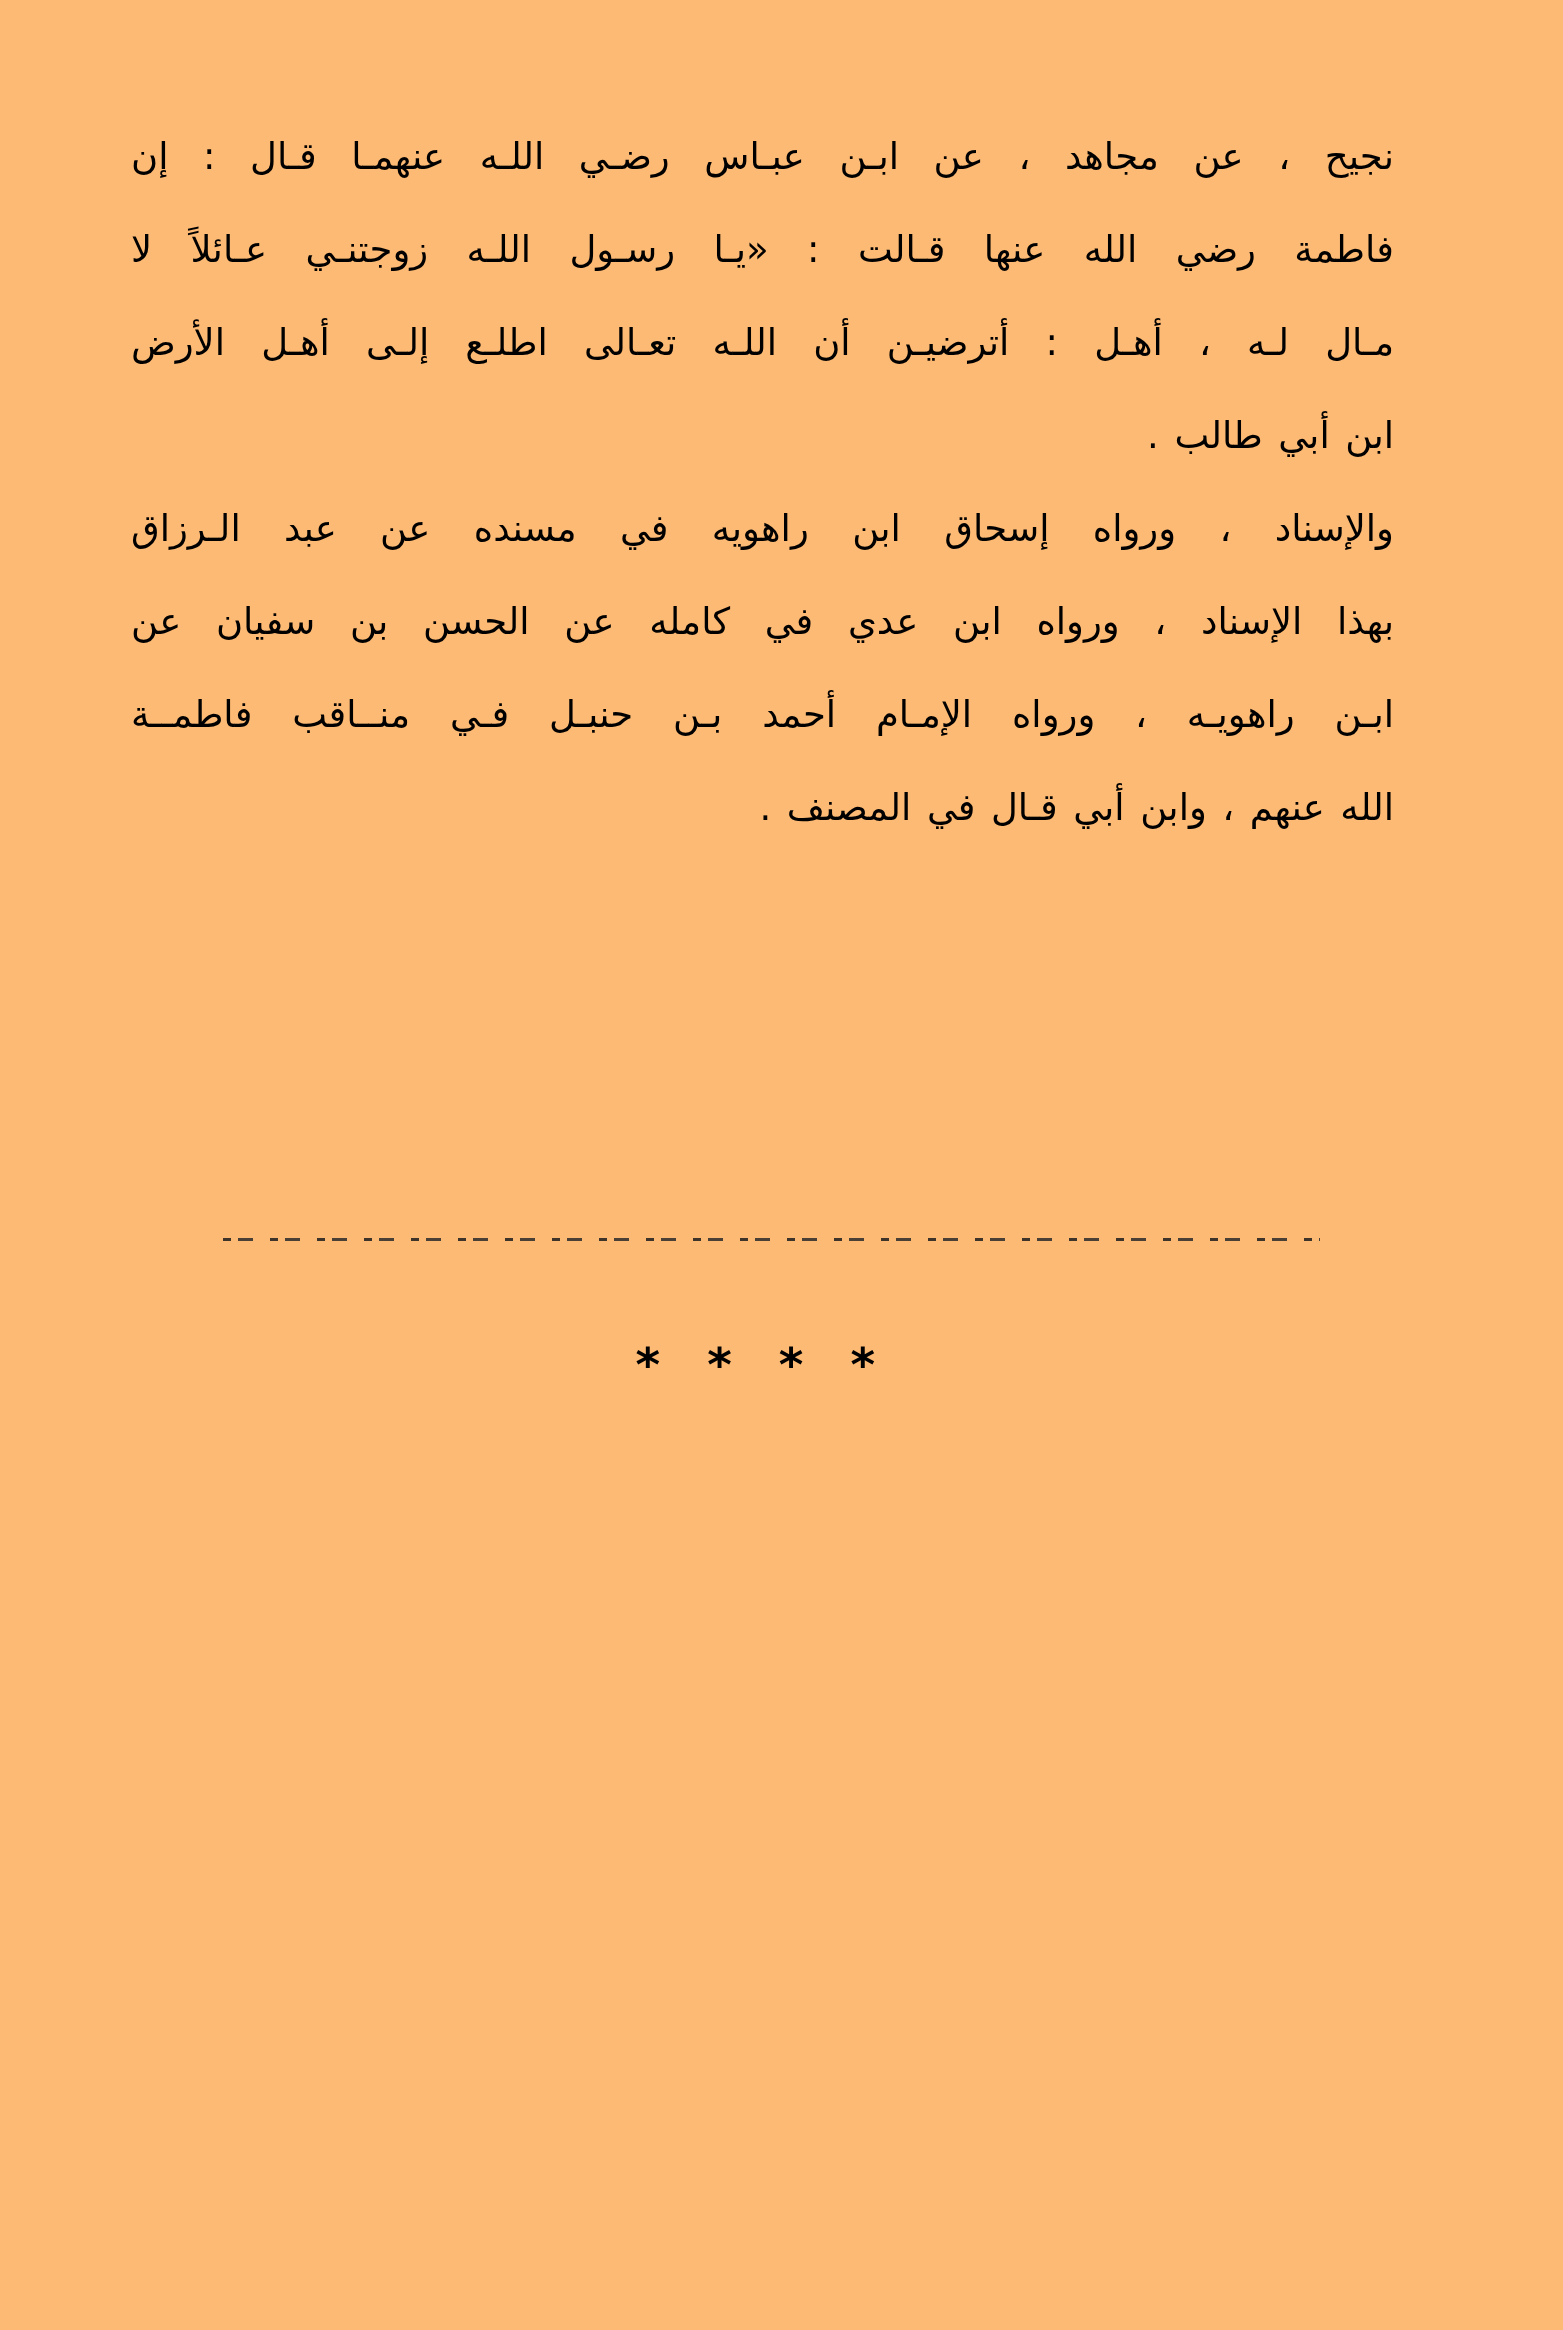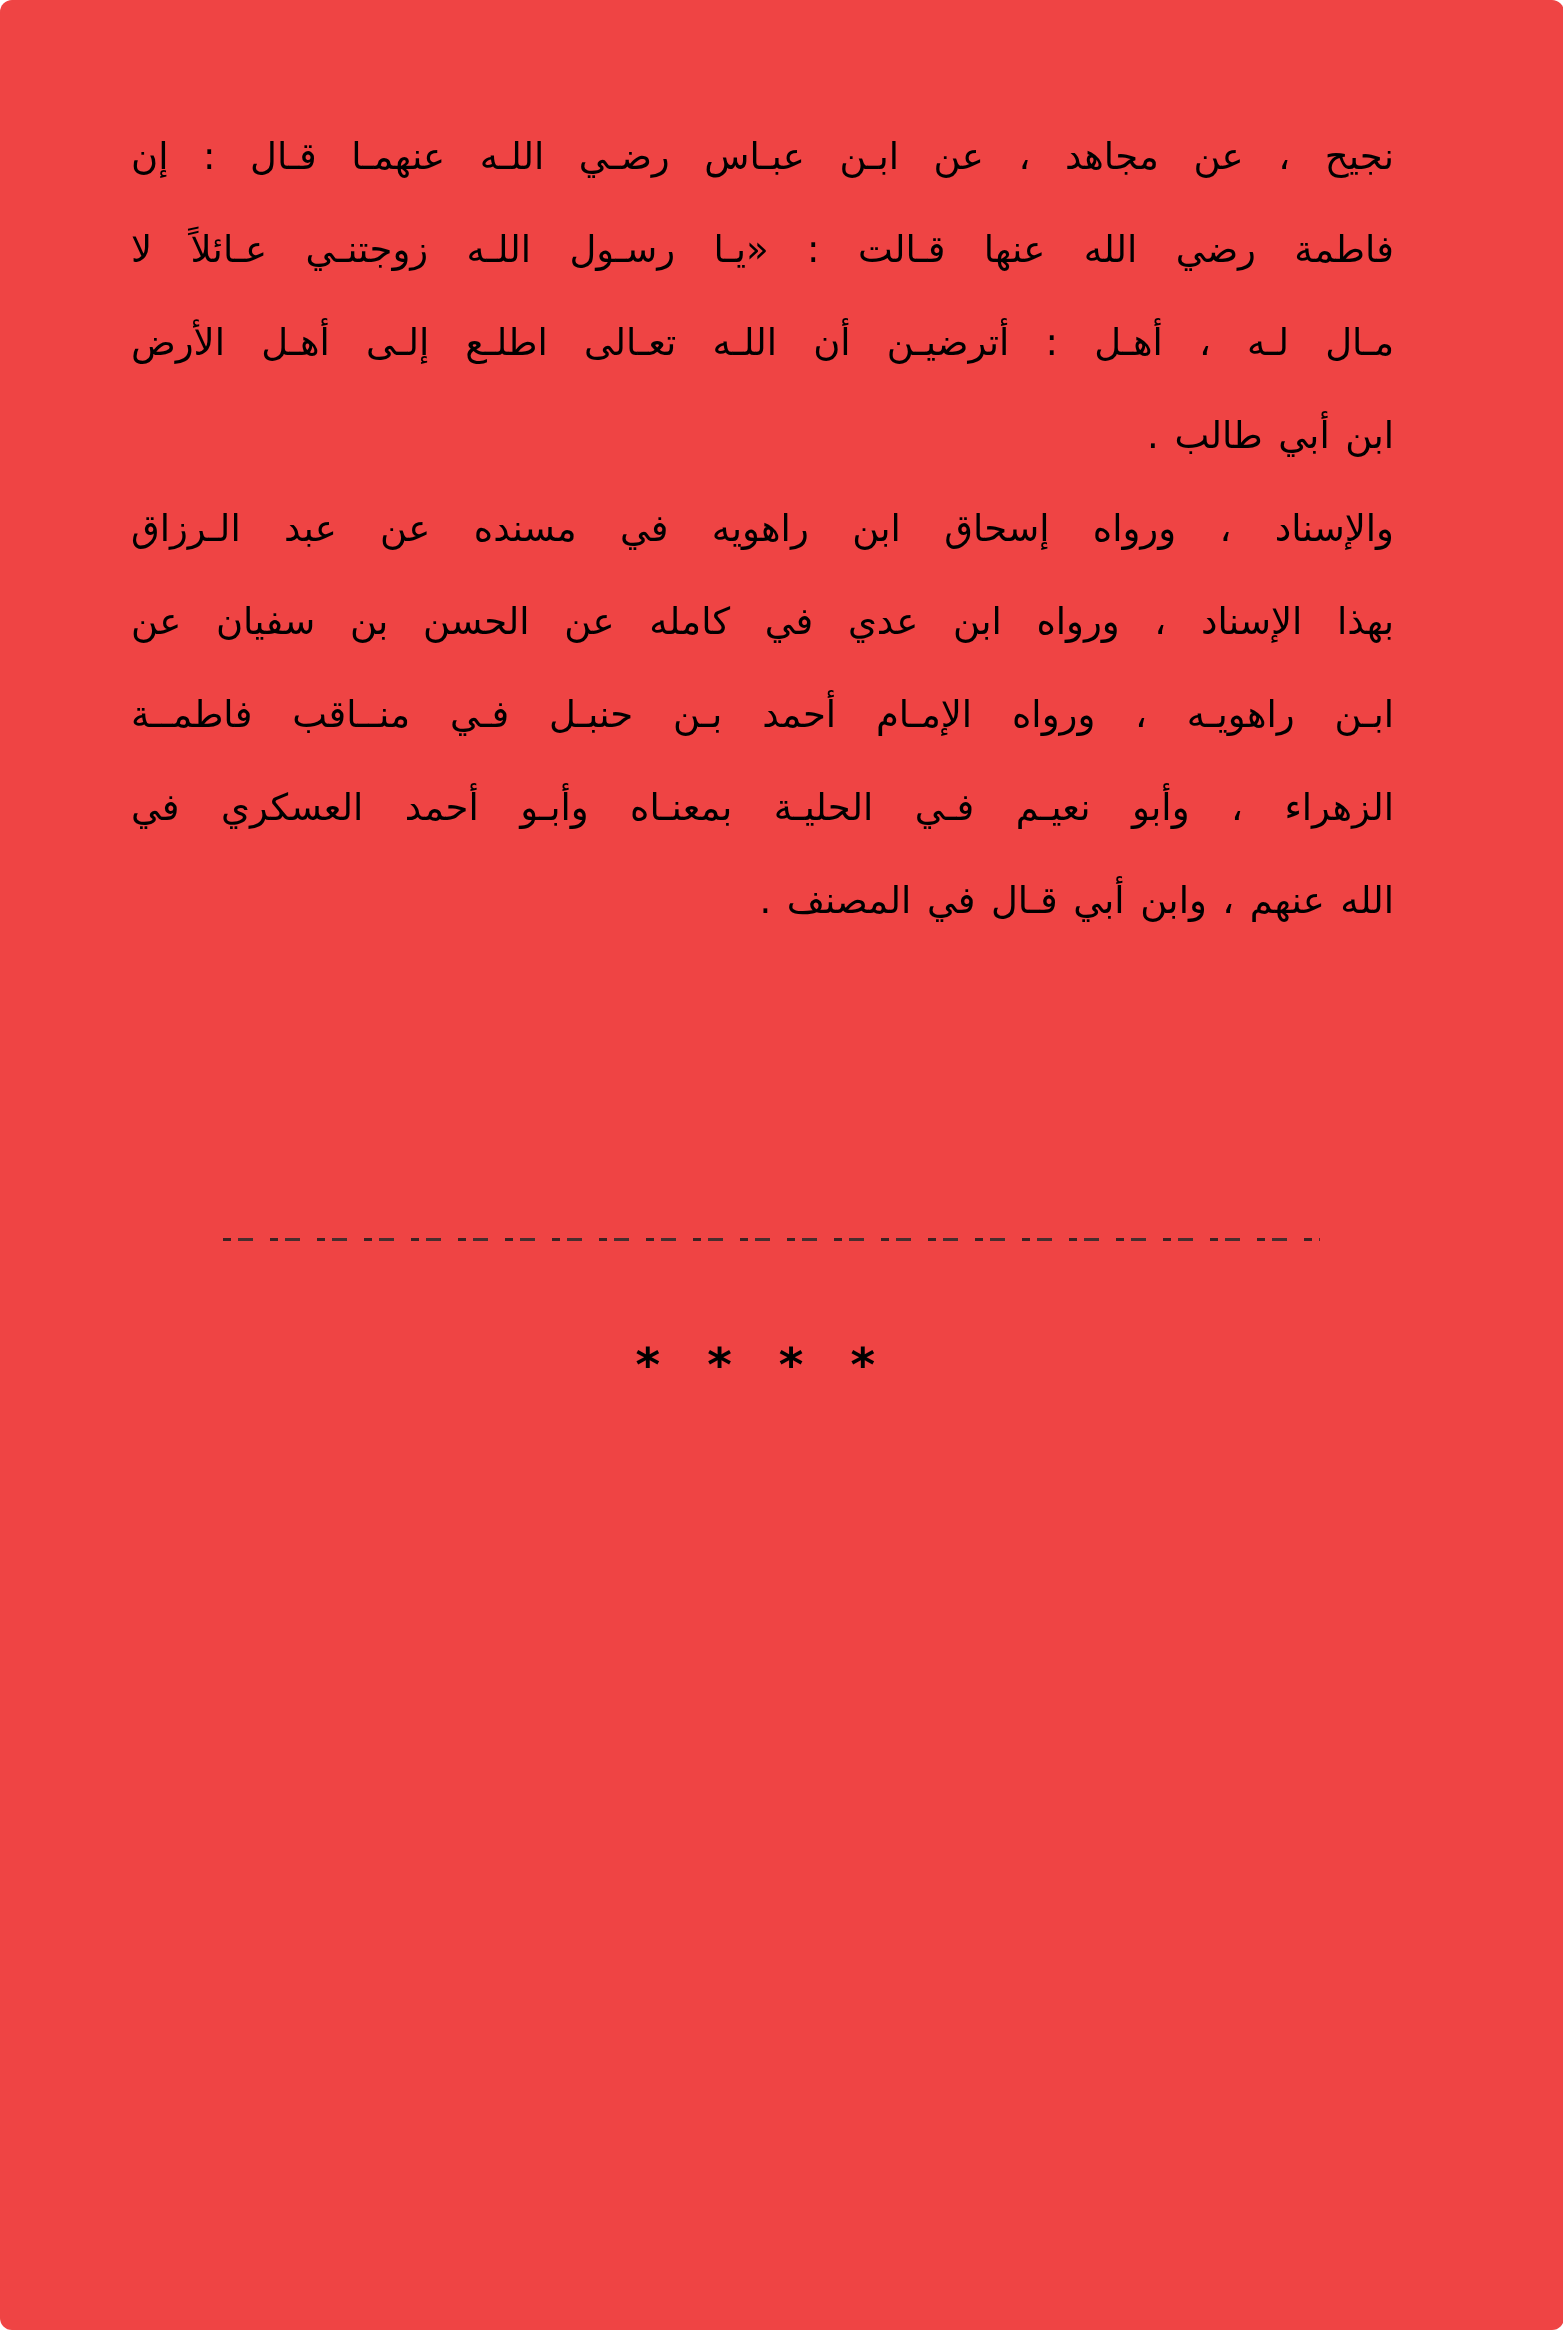--- a/index.html
+++ b/index.html
@@ -10,22 +10,21 @@
     width: 1564px;
     height: 2330px;
     background: #ffffff;
     position: relative;
     overflow: hidden;
     font-family: "DejaVu Sans", sans-serif;
   }
   .page {
     position: absolute;
     inset: 0;
-    background: #ef4444;
-    border-radius: 12px;
+    background: #fdba74;
   }
   .textblock {
     position: absolute;
     top: 110px;
     left: 131px;
     right: 170px;
     direction: rtl;
     color: #000000;
   }
   .line {
@@ -108,23 +107,20 @@
     </div>
 
     <div class="line">
       <span>بهذا الإسناد ، ورواه ابن عدي في كامله عن الحسن بن سفيان عن</span>
     </div>
 
     <div class="line">
       <span>ابـن راهويـه ، ورواه الإمـام أحمد بـن حنبـل فـي منــاقب فاطمــة</span>
     </div>
 
-    <div class="line">
-      <span>الزهراء ، وأبو نعيـم فـي الحليـة بمعنـاه وأبـو أحمد العسكري في</span>
-    </div>
 
 
     <div class="line align-start">
       <span>الله عنهم ، وابن أبي قـال في المصنف .</span>
     </div>
 
   </div>
 
   <div class="artifact"></div>
 

